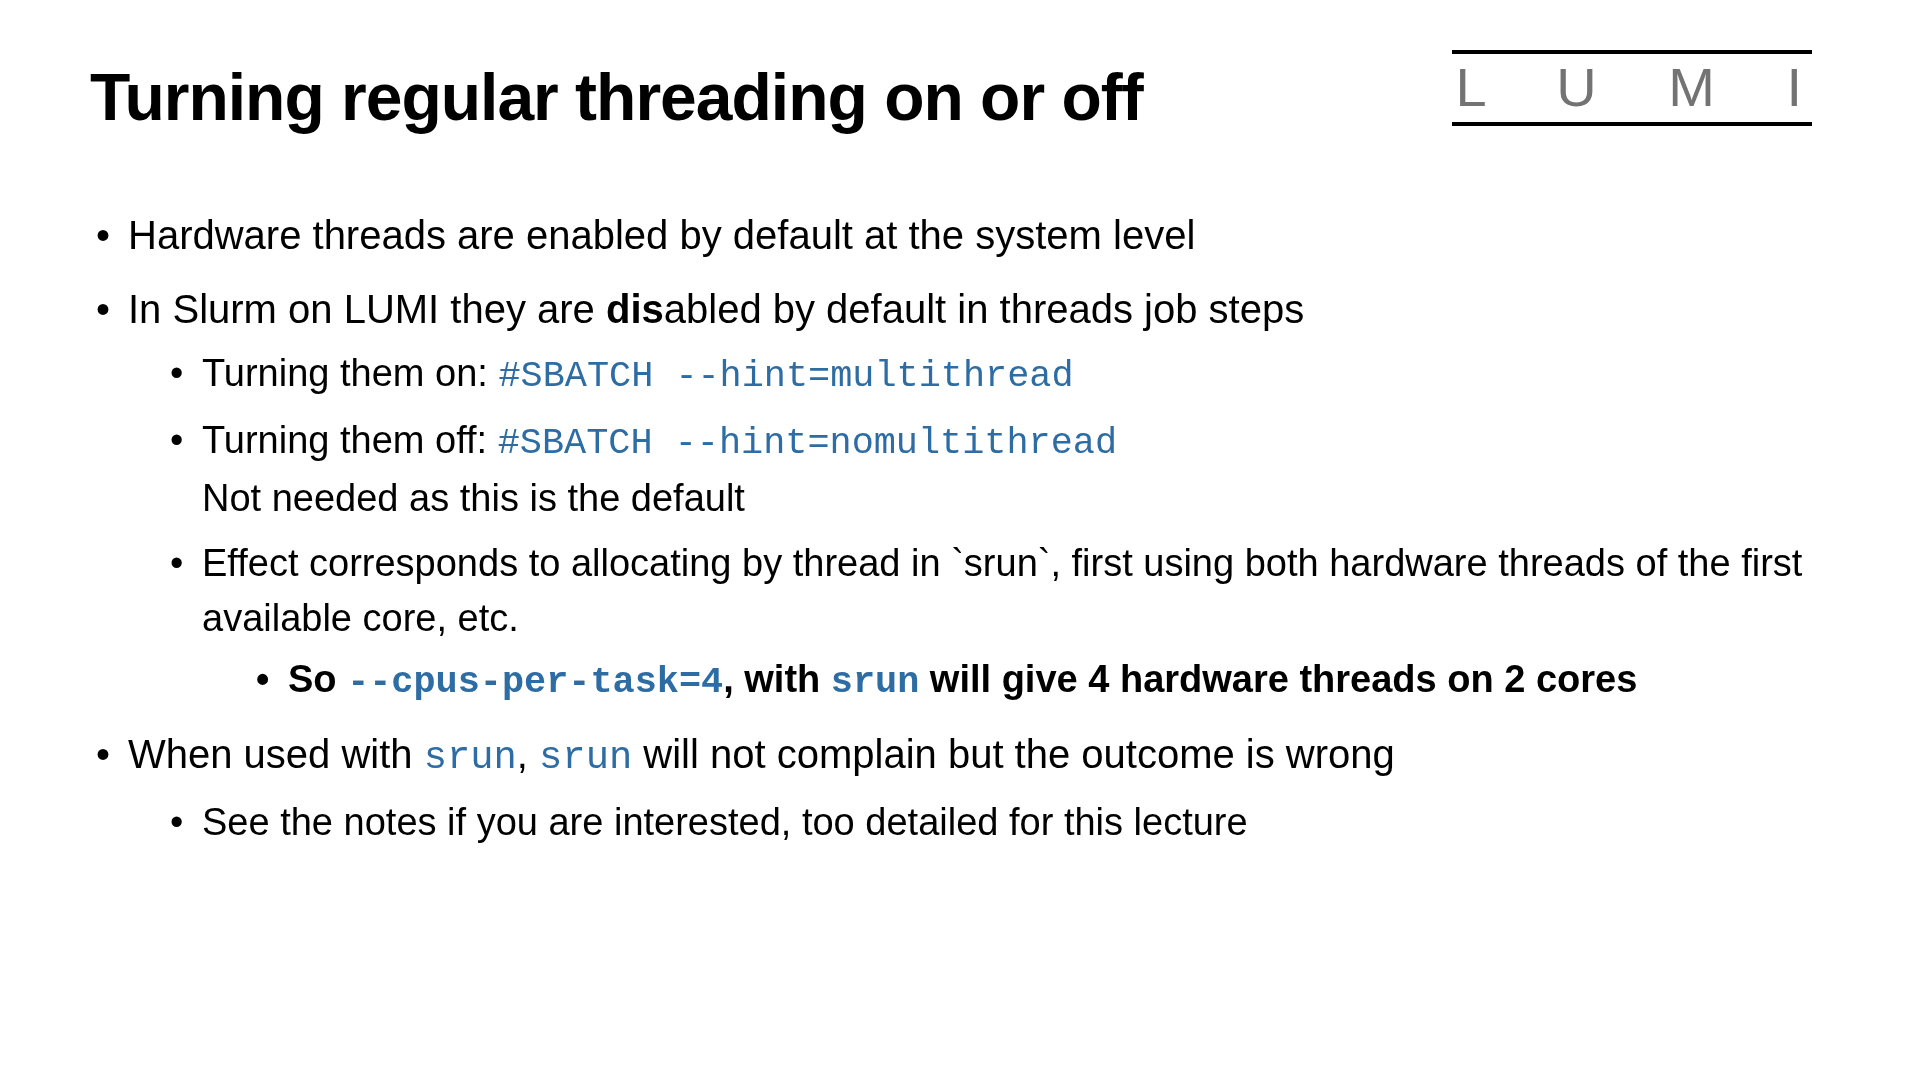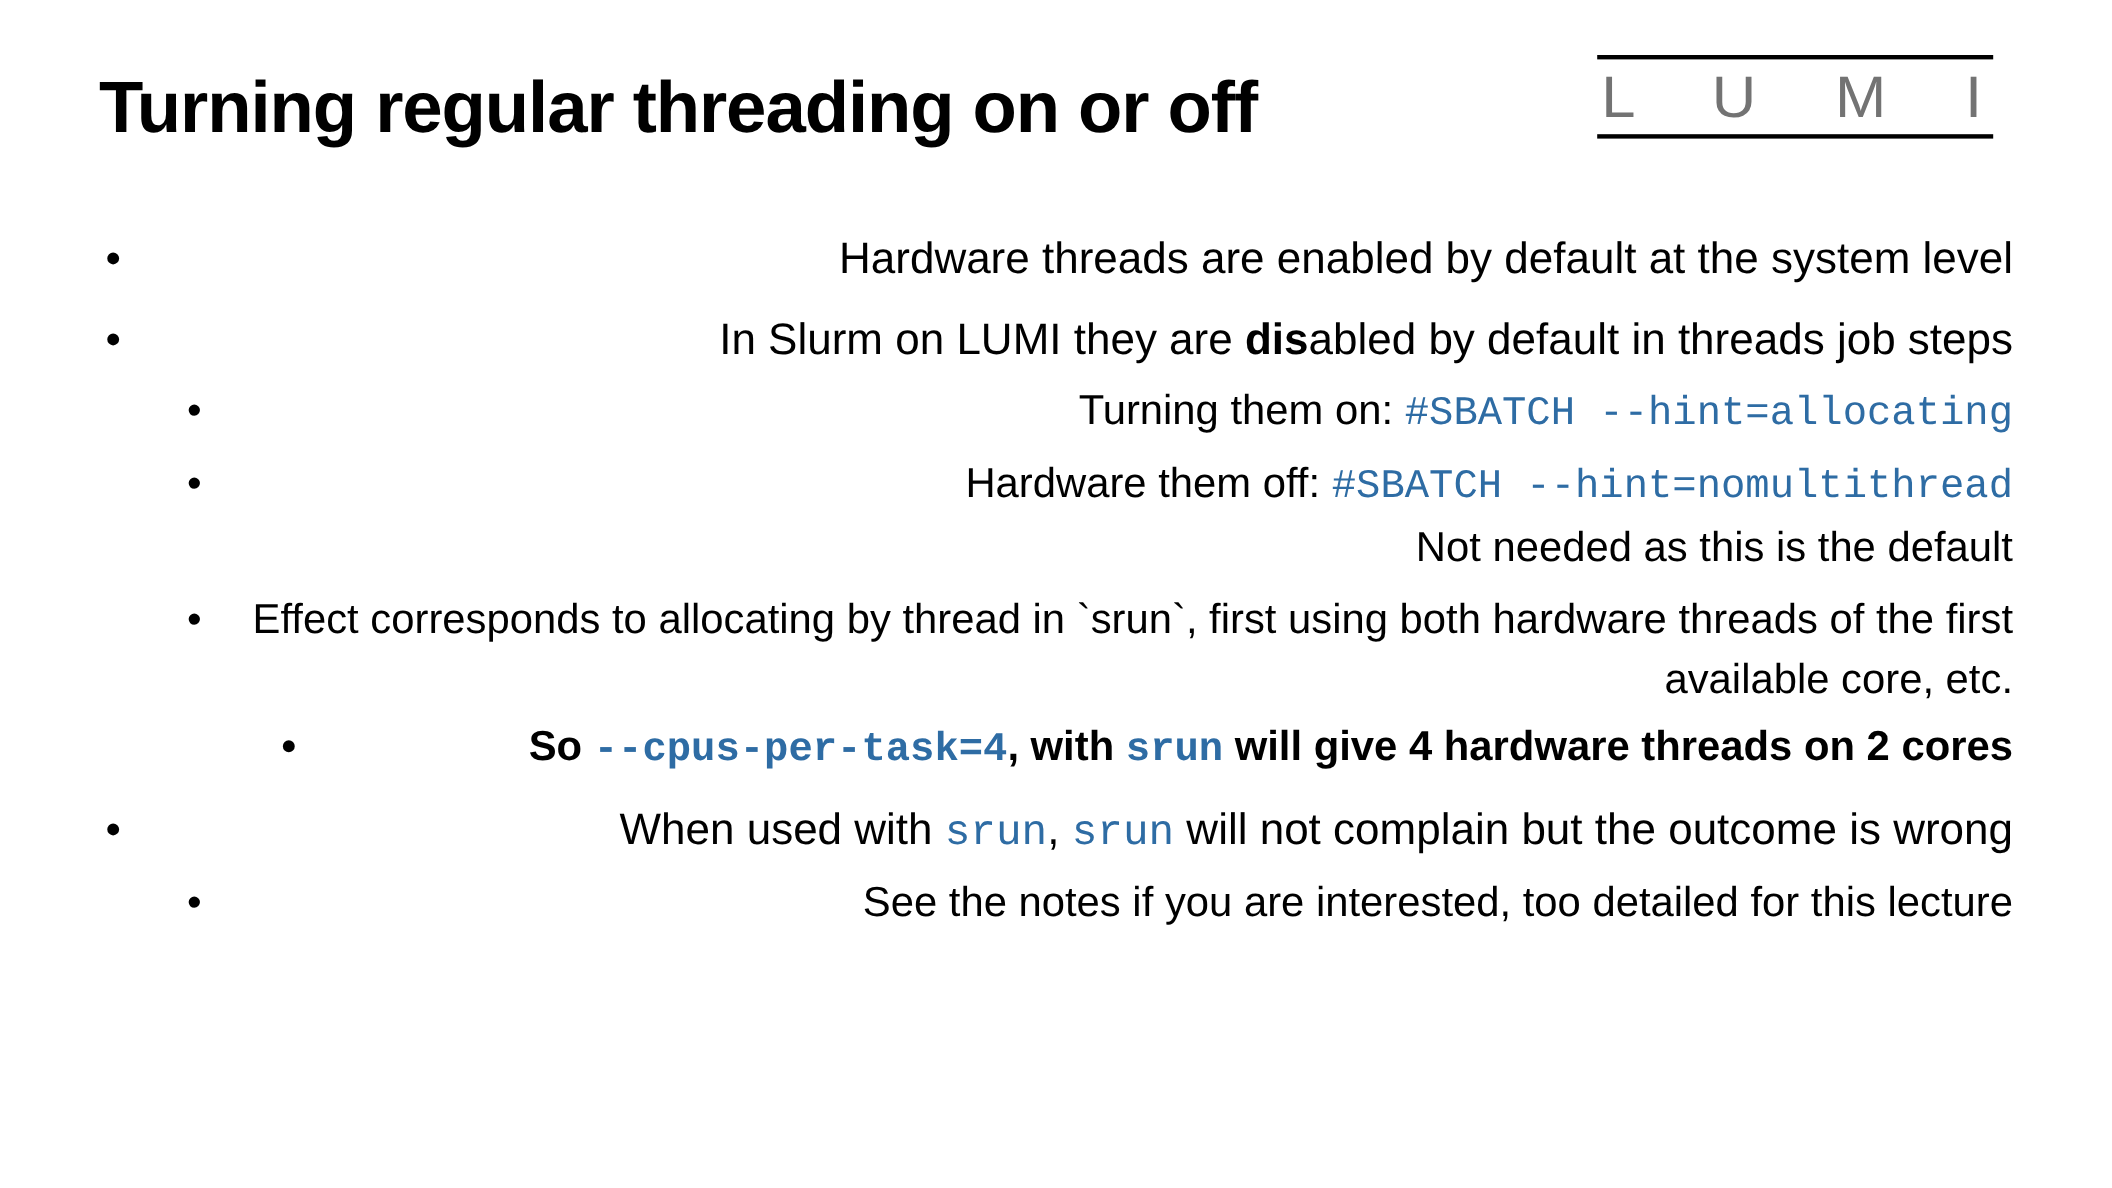--- a/index.html
+++ b/index.html
@@ -55,21 +55,20 @@
     letter-spacing: -1px;
   }
   ul {
     margin: 0;
     padding: 0;
     list-style: none;
   }
   li {
     position: relative;
     line-height: 1.45;
-    text-align: right;
   }
   
   ul.l1 > li {
     font-size: 40px;
     padding-left: 38px;
     margin-bottom: 16px;
   }
   ul.l1 > li::before {
     content: "•";
     position: absolute;
@@ -136,24 +135,24 @@
 
     <li>
       <span>Hardware threads are enabled by default at the system level</span>
     </li>
 
     <li>
       <span>In Slurm on LUMI they are </span><b>dis</b><span>abled by default in threads job steps</span>
 
       <ul class="l2">
         <li>
-          <span>Turning them on: </span><span class="code">#SBATCH --hint=allocating</span>
+          <span>Turning them on: </span><span class="code">#SBATCH --hint=multithread</span>
         </li>
         <li>
-          <span>Hardware them off: </span><span class="code">#SBATCH --hint=nomultithread</span><br>
+          <span>Turning them off: </span><span class="code">#SBATCH --hint=nomultithread</span><br>
           <span>Not needed as this is the default</span>
         </li>
         <li>
           <span>Effect corresponds to allocating by thread in `srun`, first using both hardware threads of the first available core, etc.</span>
           <ul class="l3">
             <li>
               <span>So </span><span class="code">--cpus-per-task=4</span><span>, with </span><span class="code">srun</span><span> will give 4 hardware threads on 2 cores</span>
             </li>
           </ul>
         </li>

